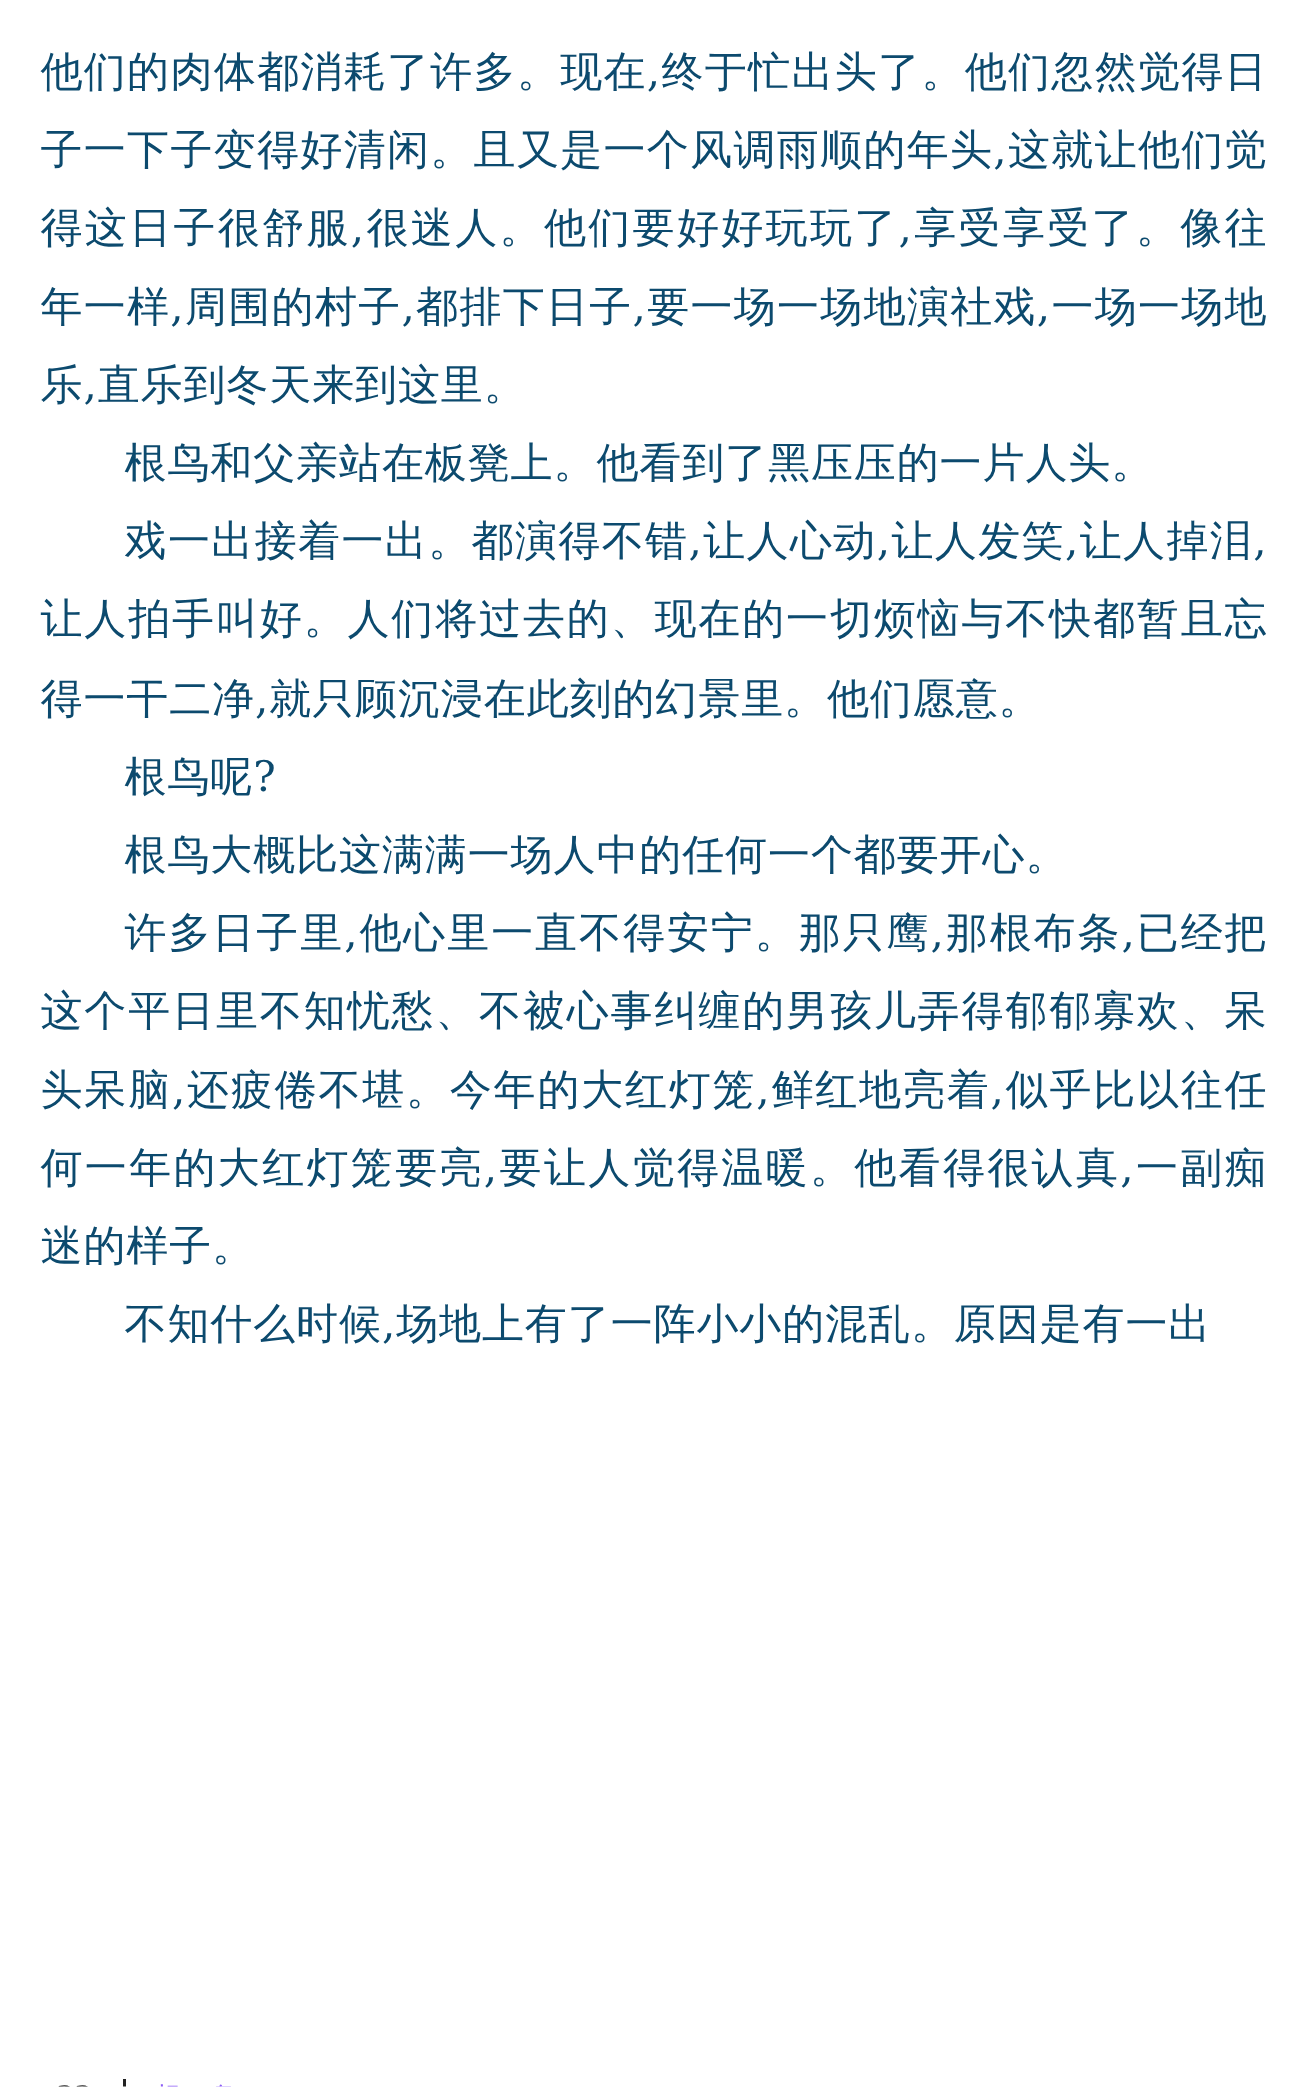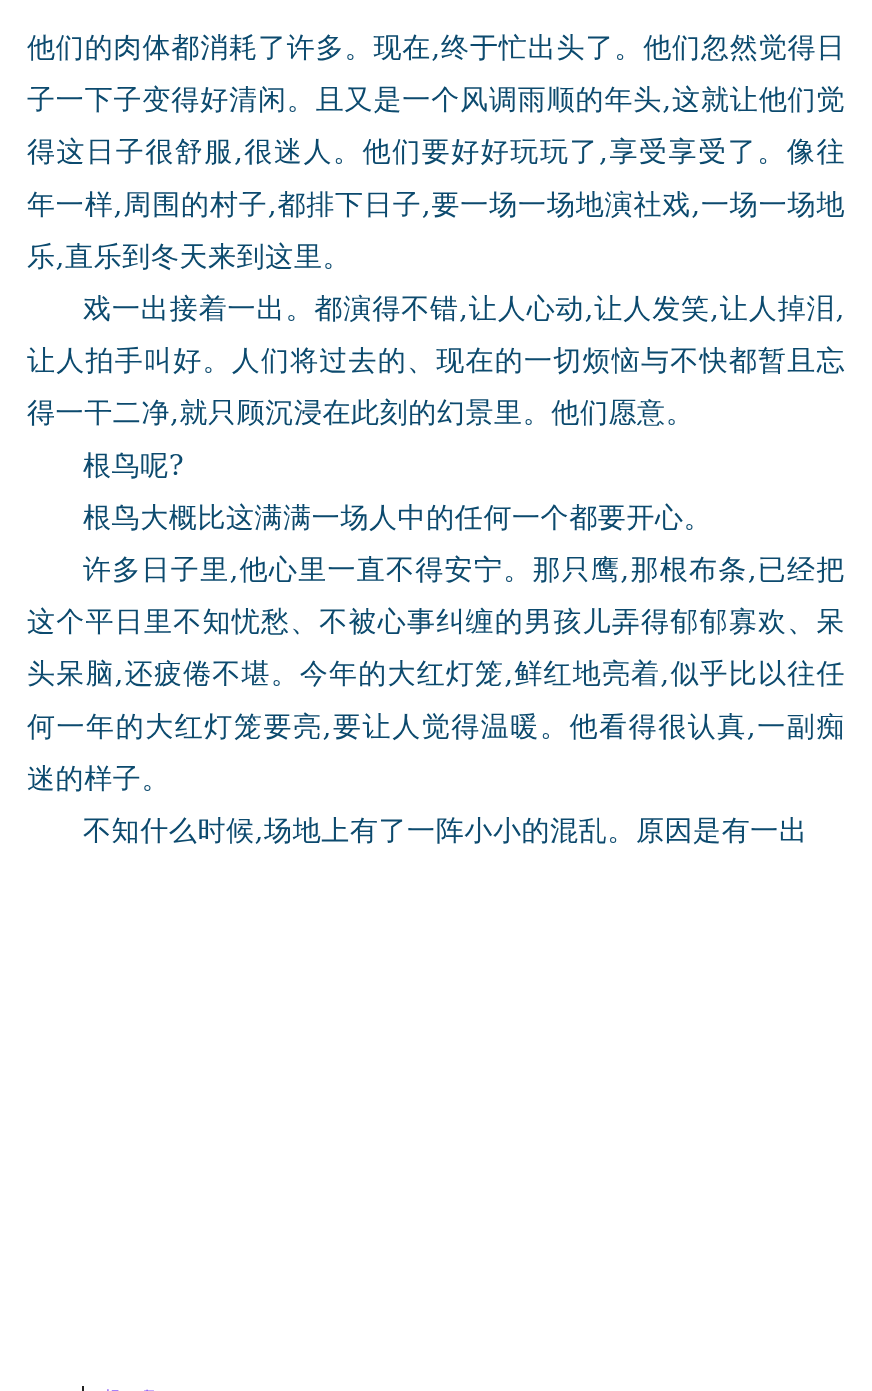--- a/index.html
+++ b/index.html
@@ -19,20 +19,21 @@
   }
   .page-number { font-family: "Liberation Serif", serif; font-style: italic; font-size: 24px; }
   .footer-sep { display: inline-block; width: 2px; height: 19px; background: #222; margin: 0 20px 0 22px; }
   .book-title { font-family: Liberation Serif, serif; font-size: 17px; letter-spacing: 20px; color: #8b5cf6; }
 </style>
 </head>
 <body>
 
 <div class="page-body">
   <p class="para cont">他们的肉体都消耗了许多。现在,终于忙出头了。他们忽然觉得日子一下子变得好清闲。且又是一个风调雨顺的年头,这就让他们觉得这日子很舒服,很迷人。他们要好好玩玩了,享受享受了。像往年一样,周围的村子,都排下日子,要一场一场地演社戏,一场一场地乐,直乐到冬天来到这里。</p>
+  <p class="para">根鸟和父亲站在板凳上。他看到了黑压压的一片人头。</p>
   <p class="para">戏一出接着一出。都演得不错,让人心动,让人发笑,让人掉泪,让人拍手叫好。人们将过去的、现在的一切烦恼与不快都暂且忘得一干二净,就只顾沉浸在此刻的幻景里。他们愿意。</p>
   <p class="para">根鸟呢?</p>
   <p class="para">根鸟大概比这满满一场人中的任何一个都要开心。</p>
   <p class="para">许多日子里,他心里一直不得安宁。那只鹰,那根布条,已经把这个平日里不知忧愁、不被心事纠缠的男孩儿弄得郁郁寡欢、呆头呆脑,还疲倦不堪。今年的大红灯笼,鲜红地亮着,似乎比以往任何一年的大红灯笼要亮,要让人觉得温暖。他看得很认真,一副痴迷的样子。</p>
   <p class="para">不知什么时候,场地上有了一阵小小的混乱。原因是有一出</p>
 </div>
 
 <div class="footer">
   <span class="page-number">22</span>
   <span class="footer-sep"></span>

